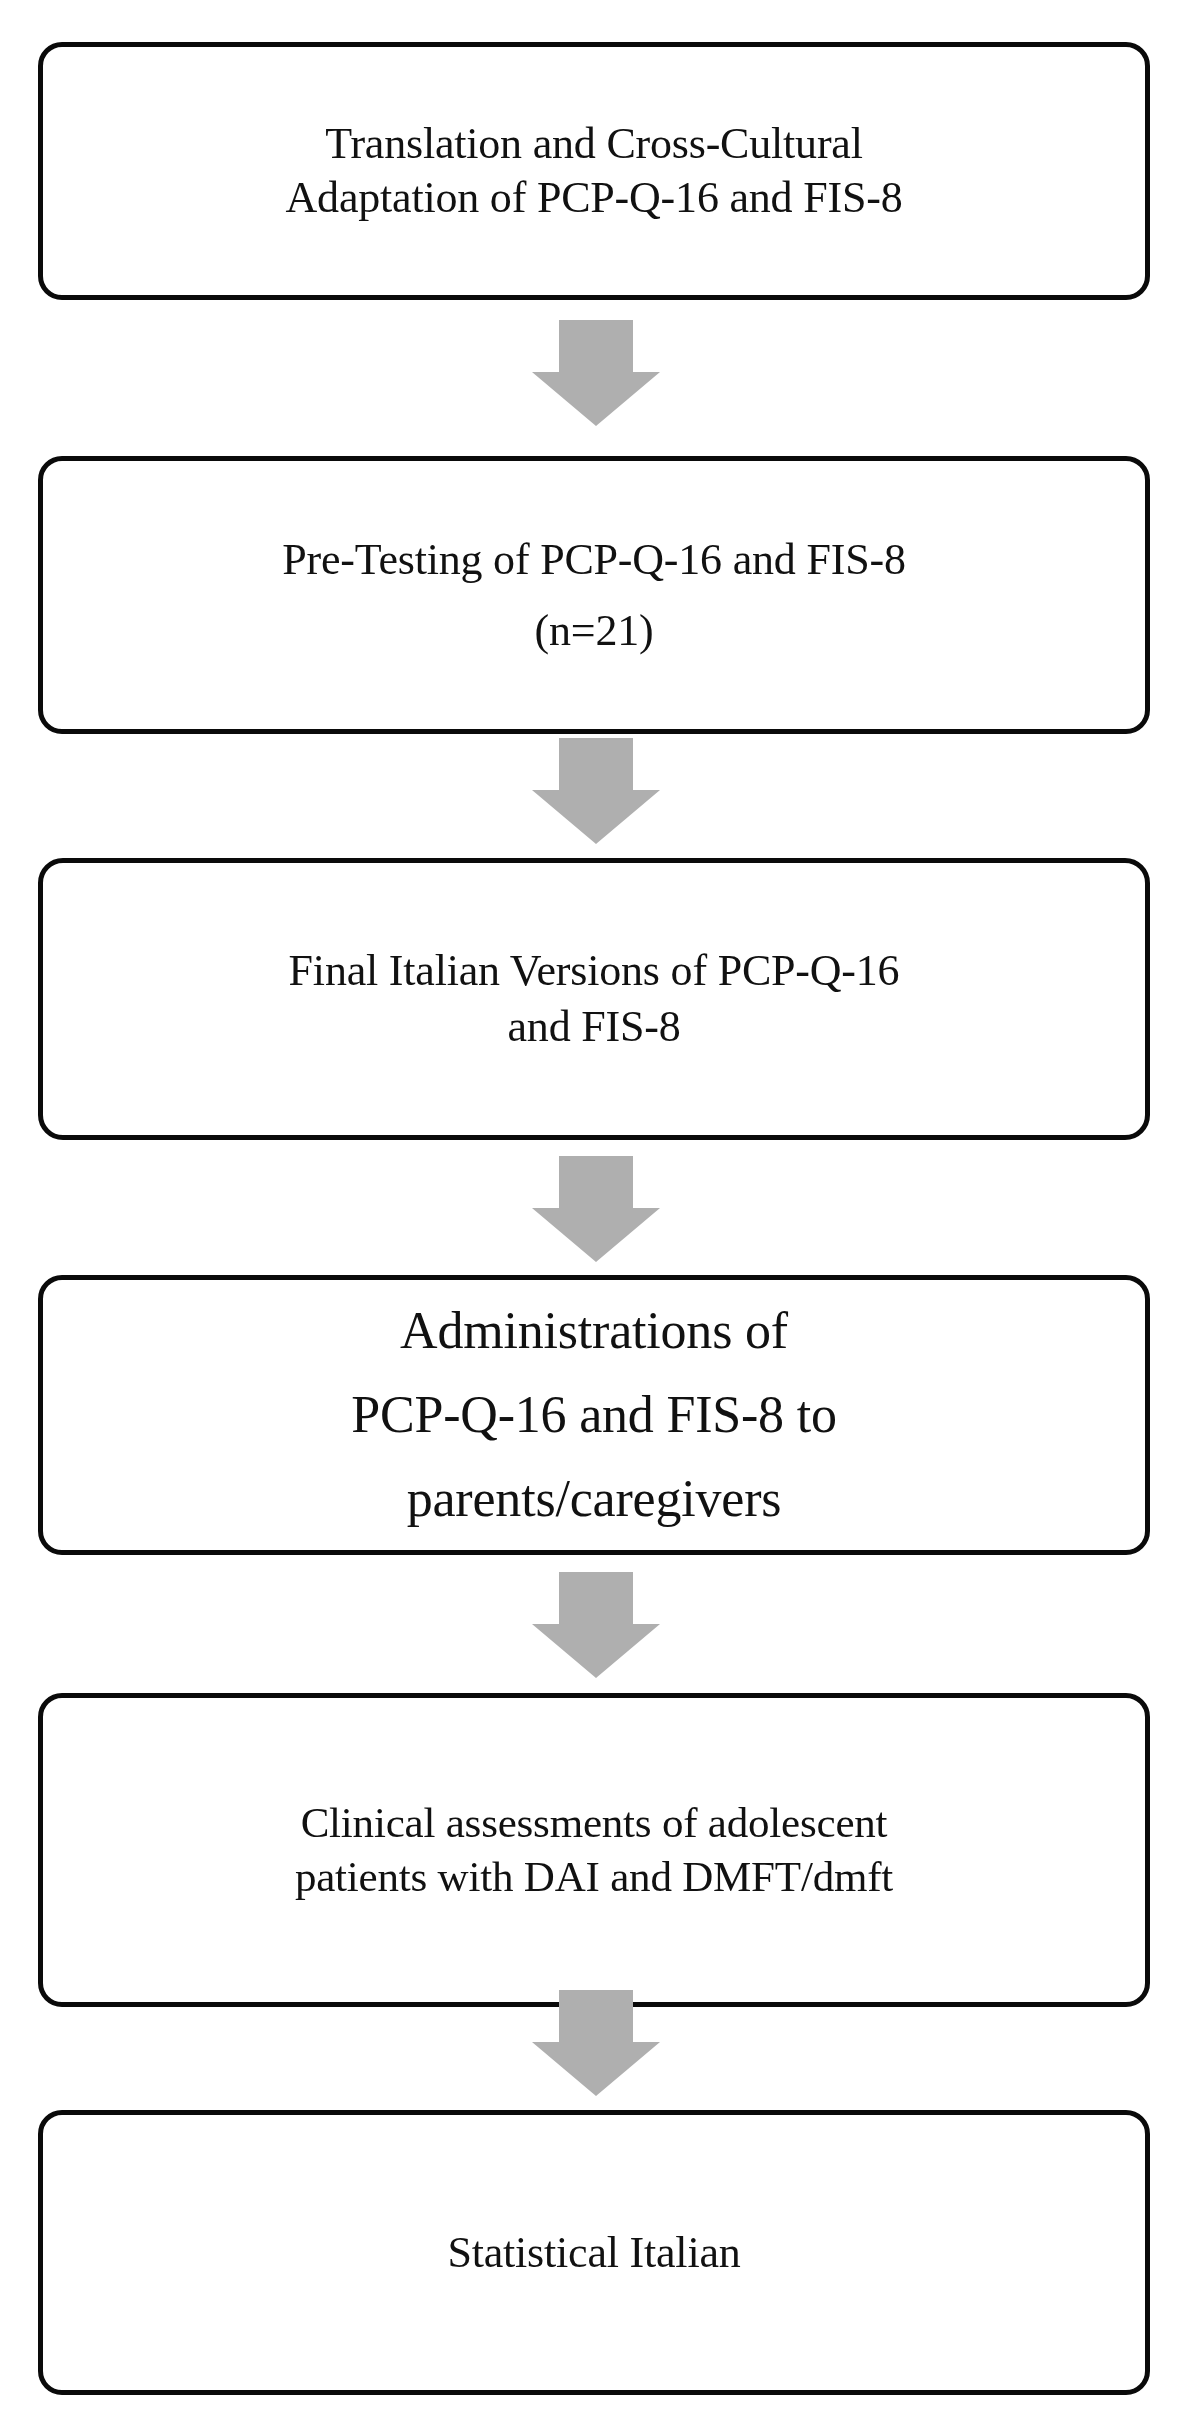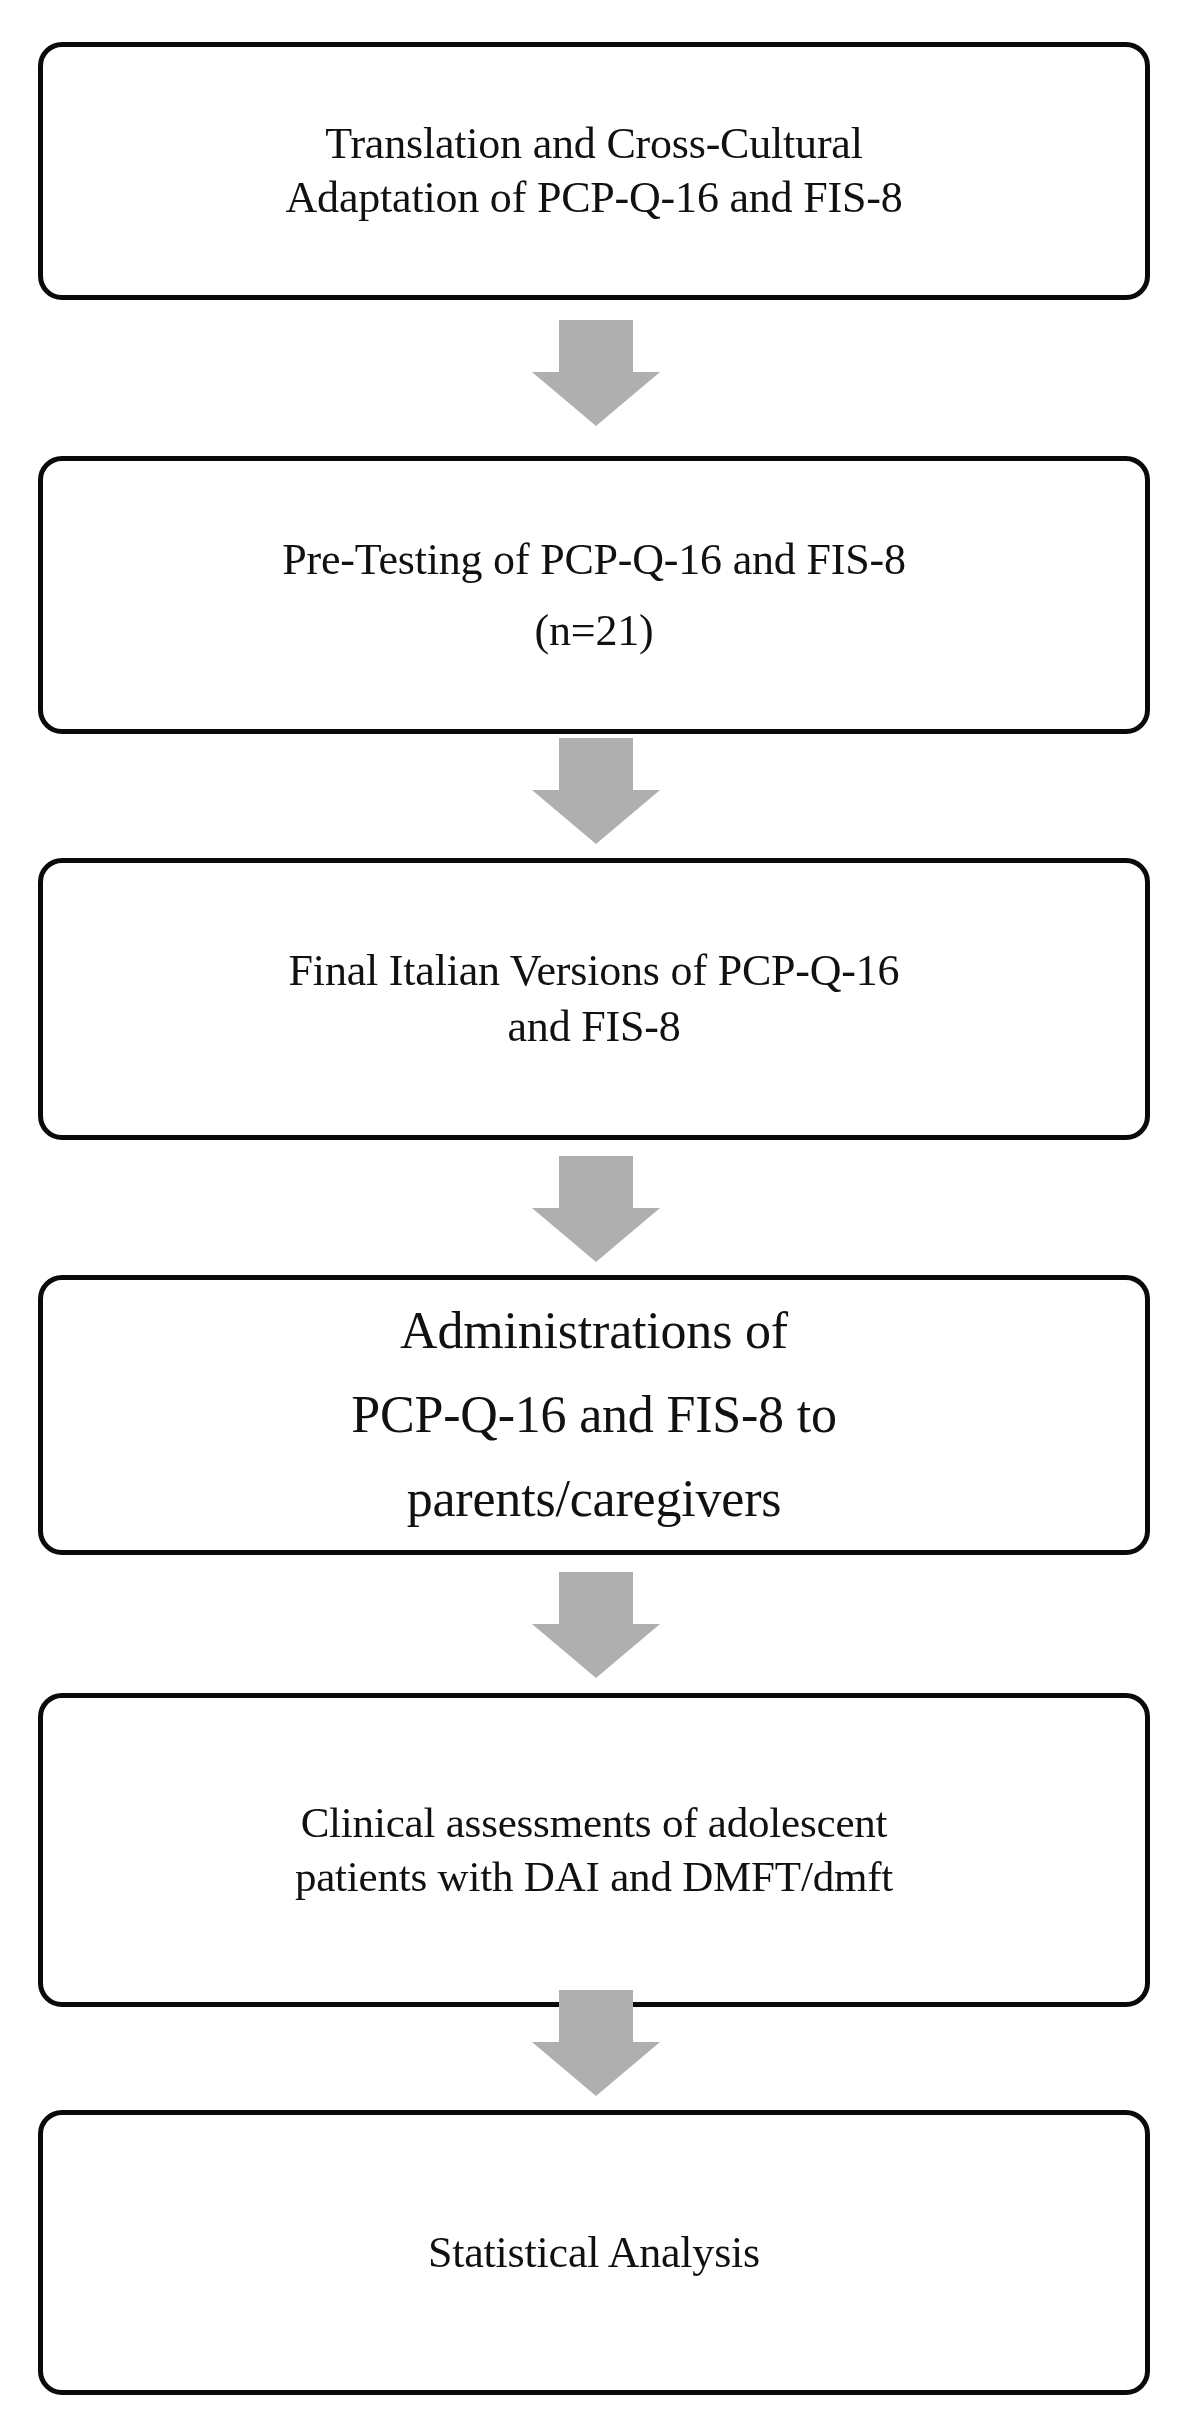--- a/index.html
+++ b/index.html
@@ -44,21 +44,21 @@
     color: #111111;
     font-size: 44px;
     line-height: 1.22;
     letter-spacing: -0.2px;
     white-space: pre-line;
   }
 
   
   .box-1 { top: 42px;   height: 258px; }
   .box-2 { top: 456px;  height: 278px; }
-  .box-3 { top: 858px;  height: 282px; }
+  .box-3 { top: 858px;  height: 282px; border-radius: 25px; }
   .box-4 { top: 1275px; height: 280px; }
   .box-5 { top: 1693px; height: 314px; }
   .box-6 { top: 2110px; height: 285px; }
 
   
   .box-2 .box-text { line-height: 1.62; }
   .box-4 .box-text { font-size: 52px; line-height: 1.62; }
   .box-3 .box-text { line-height: 1.28; }
   .box-5 .box-text { font-size: 43px; line-height: 1.26; }
 
@@ -131,16 +131,16 @@
 patients with DAI and DMFT/dmft</span>
   </div>
 
   <div class="flow-arrow arrow-5">
     <svg viewBox="0 0 128 106" xmlns="http://www.w3.org/2000/svg" aria-hidden="true">
       <polygon points="27,0 101,0 101,52 128,52 64,106 0,52 27,52" fill="#afafaf"></polygon>
     </svg>
   </div>
 
   <div class="flow-box box-6">
-    <span class="box-text">Statistical Analysis</span>
+    <span class="box-text">Statistical Italian</span>
   </div>
 
 </div>
 
 </body></html>

